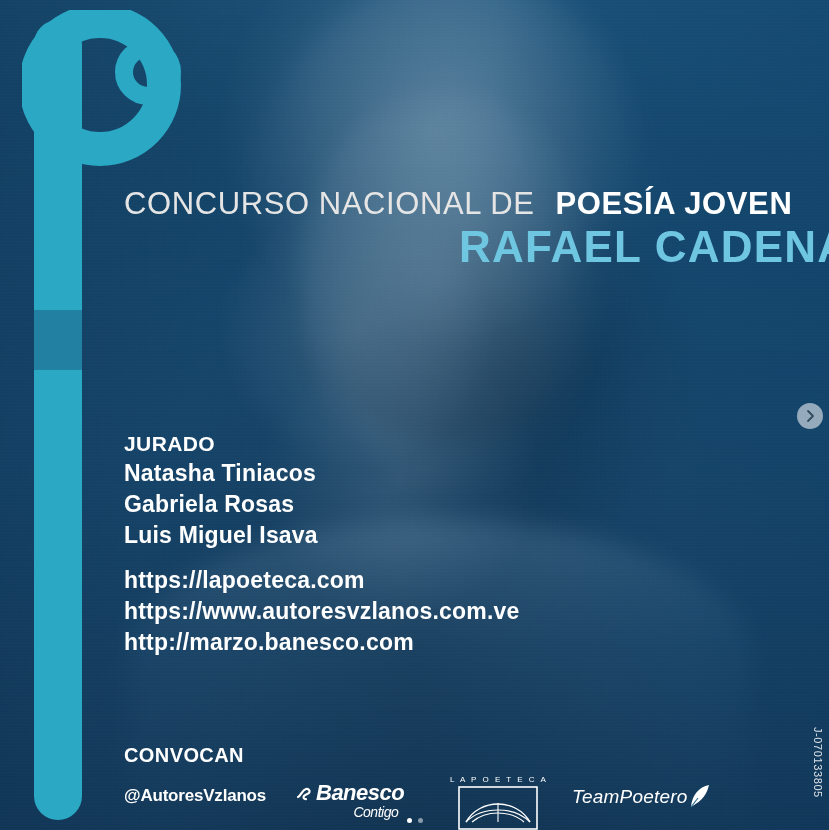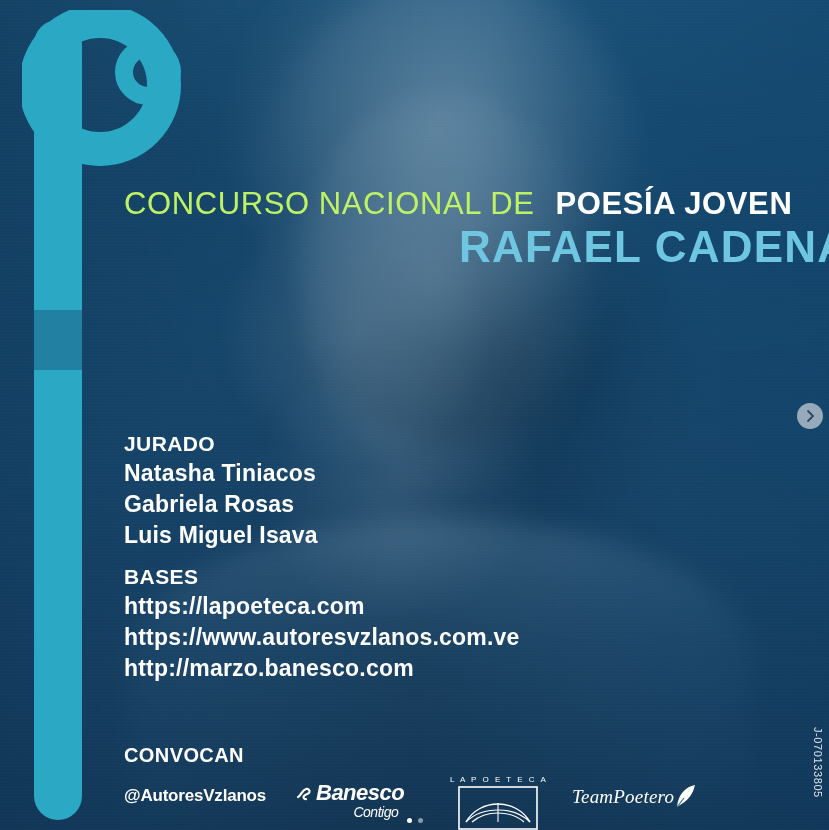--- a/index.html
+++ b/index.html
@@ -100,21 +100,21 @@
     position: absolute;
     left: 0; top: 178px;
     display: flex;
     align-items: baseline;
     width: 670px;
   }
   .t-light {
     font-size: 31px;
     font-weight: 400;
     letter-spacing: .6px;
-    color: #bef264;
+    color: #e5e5e5;
     white-space: nowrap;
   }
   .t-bold {
     font-size: 31px;
     font-weight: 700;
     letter-spacing: .6px;
     color: #ffffff;
     white-space: nowrap;
     margin-left: 21px;
   }
@@ -214,21 +214,20 @@
     font-weight: 400;
     display: block;
     margin-bottom: 2px;
   }
   #logo-teampoetero {
     left: 448px; top: 8px;
     font-size: 19px;
     font-style: italic;
     font-weight: 400;
     letter-spacing: .2px;
-    font-family: Liberation Serif, serif;
   }
   #logo-teampoetero .feather {
     display: inline-block;
     width: 22px; height: 26px;
     vertical-align: -6px;
     margin-left: 1px;
   }
 
   
   .next-btn {
@@ -305,21 +304,20 @@
 
 
     <div class="block" id="jurado-block">
       <div class="b-head">JURADO</div>
       <div class="b-line">Natasha Tiniacos</div>
       <div class="b-line">Gabriela Rosas</div>
       <div class="b-line">Luis Miguel Isava</div>
     </div>
 
     <div class="block" id="bases-block">
-      <div class="b-head">BASES</div>
       <div class="b-line">https://lapoeteca.com</div>
       <div class="b-line">https://www.autoresvzlanos.com.ve</div>
       <div class="b-line">http://marzo.banesco.com</div>
     </div>
 
     <div class="block" id="convocan-block">
       <div class="b-head-sm">CONVOCAN</div>
     </div>
 
     <div class="logos">

